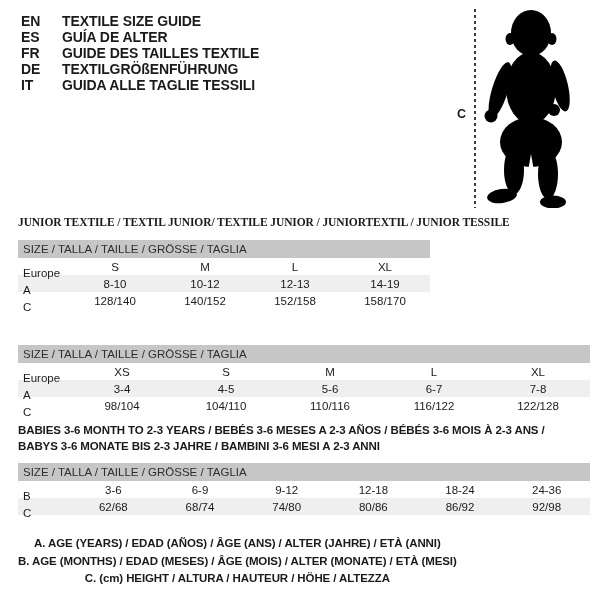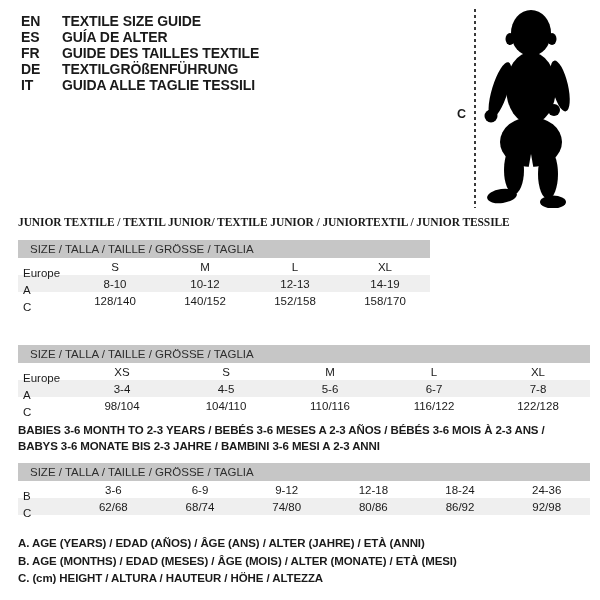--- a/index.html
+++ b/index.html
@@ -17,28 +17,28 @@
   .fig-label{position:absolute;left:457px;top:107px;font-weight:bold;font-size:12.5px;}
   .baby-svg{position:absolute;left:481px;top:8px;}
   
   .sec-title{position:absolute;left:18px;font-weight:bold;font-size:11.5px;letter-spacing:-0.1px;line-height:16px;white-space:nowrap;}
   .sub{font-size:8px;vertical-align:sub;}
   
   .size-table{position:absolute;left:18px;}
   .w-narrow{width:412px;}
   .w-wide{width:572px;}
   .bar{height:18px;line-height:18px;background:var(--bar,#c6c6c6);color:#2e2e2e;
-    font-size:11.5px;padding-left:12px;box-sizing:border-box;}
+    font-size:11.5px;padding-left:5px;box-sizing:border-box;}
   .trow{display:flex;height:17px;align-items:center;font-size:11.5px;}
   .trow.alt{background:var(--alt,#efefef);}
   .tcell{overflow:hidden;white-space:nowrap;}
   .tcell:first-child{flex:0 0 52px;padding-left:5px;text-align:left;box-sizing:border-box;margin-top:12px;}
   .tcell:not(:first-child){flex:1;text-align:center;}
   
-  .notes{position:absolute;left:18px;top:535px;}
+  .notes{position:absolute;left:18px;top:535px;text-align:center;}
   .note-line{height:17.5px;font-weight:bold;font-size:11.5px;letter-spacing:-0.1px;line-height:17.5px;white-space:nowrap;}
   .t1-title{top:214px;font-family:Liberation Serif, serif;} .t1{top:240px;}
   .t2-title{top:319px;} .t2{top:345px;}
   .t3-title{top:422px;} .t3{top:463px;}
 </style>
 </head>
 <body>
 
 <div id="canvas">
 

